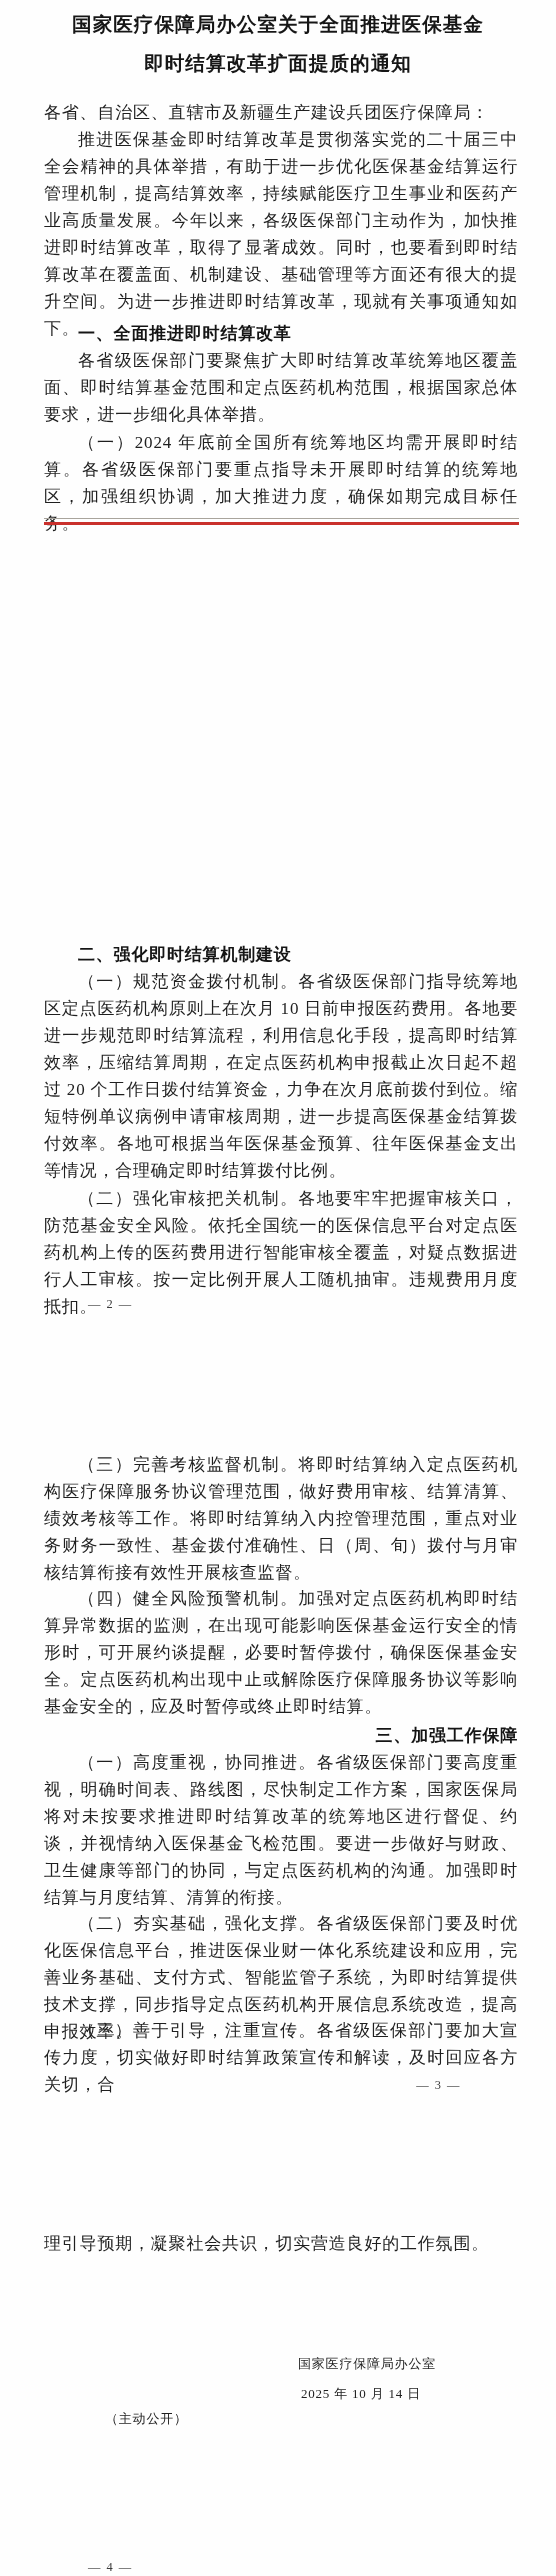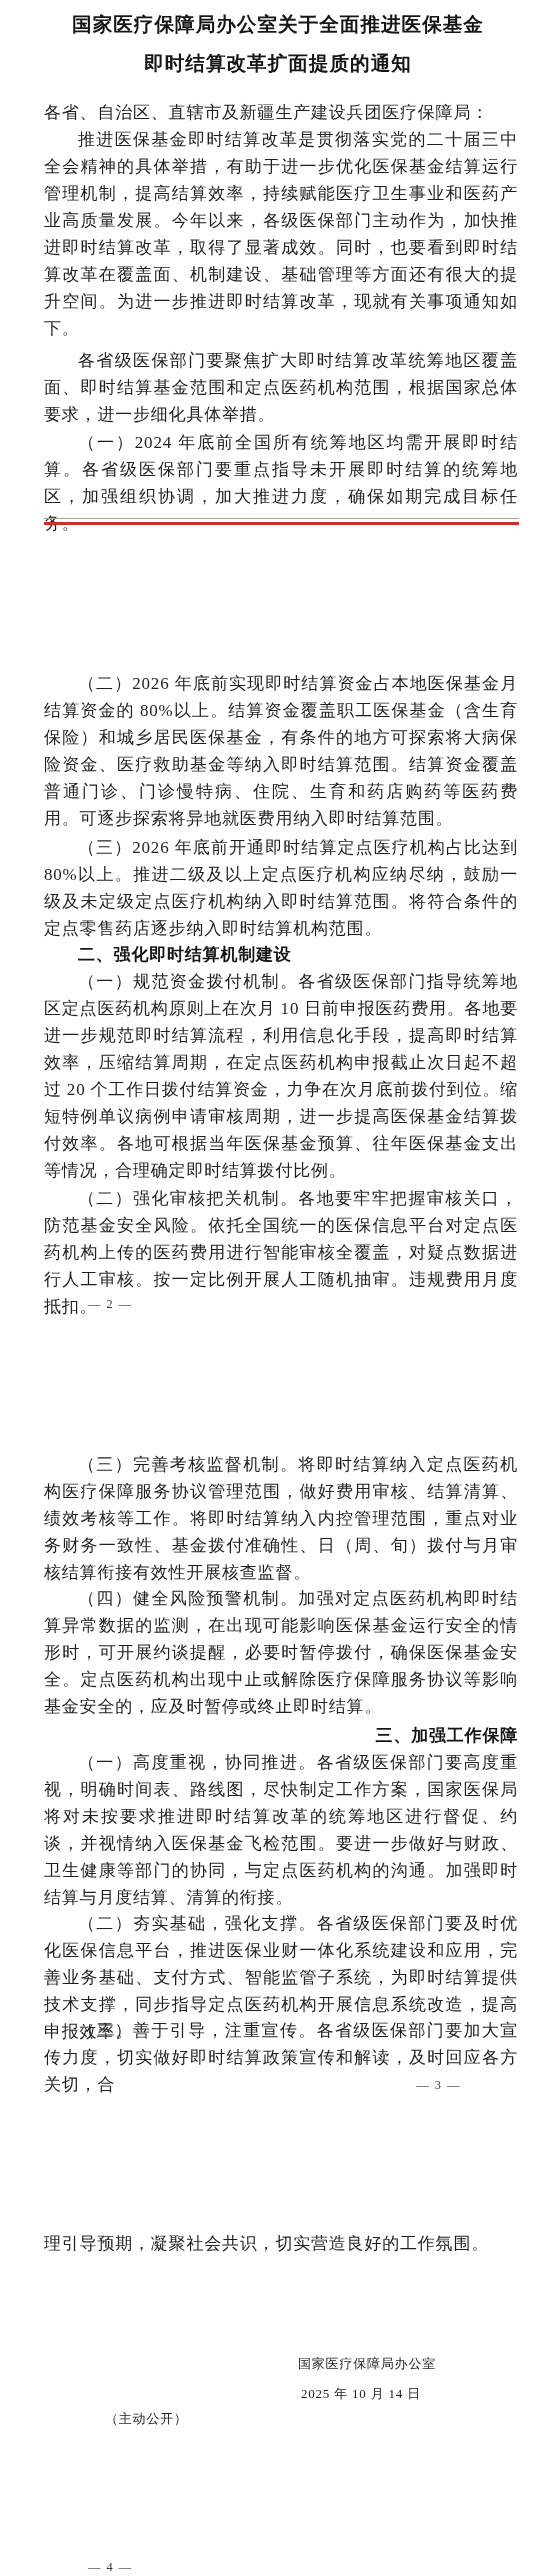--- a/index.html
+++ b/index.html
@@ -77,28 +77,27 @@
 
 <div class="doc">
 
   <div class="title-line" style="top:5.2px;">国家医疗保障局办公室关于全面推进医保基金</div>
   <div class="title-line" style="top:44px;">即时结算改革扩面提质的通知</div>
 
   <div class="blk" style="top:99px;">各省、自治区、直辖市及新疆生产建设兵团医疗保障局：</div>
 
   <div class="blk indent" style="top:126px;">推进医保基金即时结算改革是贯彻落实党的二十届三中全会精神的具体举措，有助于进一步优化医保基金结算运行管理机制，提高结算效率，持续赋能医疗卫生事业和医药产业高质量发展。今年以来，各级医保部门主动作为，加快推进即时结算改革，取得了显著成效。同时，也要看到即时结算改革在覆盖面、机制建设、基础管理等方面还有很大的提升空间。为进一步推进即时结算改革，现就有关事项通知如下。</div>
 
+  <div class="blk heading" style="top:320px;">一、全面推进即时结算改革</div>
   <div class="blk indent" style="top:347px;">各省级医保部门要聚焦扩大即时结算改革统筹地区覆盖面、即时结算基金范围和定点医药机构范围，根据国家总体要求，进一步细化具体举措。</div>
   <div class="blk indent" style="top:429px;">（一）2024 年底前全国所有统筹地区均需开展即时结算。各省级医保部门要重点指导未开展即时结算的统筹地区，加强组织协调，加大推进力度，确保如期完成目标任务。</div>
 
   <div class="rule-gray" style="top:518px;"></div>
   <div class="rule-red" style="top:522px;"></div>
 
-  <div class="blk indent" style="top:670px;">（二）2026 年底前实现即时结算资金占本地医保基金月结算资金的 80%以上。结算资金覆盖职工医保基金（含生育保险）和城乡居民医保基金，有条件的地方可探索将大病保险资金、医疗救助基金等纳入即时结算范围。结算资金覆盖普通门诊、门诊慢特病、住院、生育和药店购药等医药费用。可逐步探索将异地就医费用纳入即时结算范围。</div>
-  <div class="blk indent" style="top:834px;">（三）2026 年底前开通即时结算定点医疗机构占比达到 80%以上。推进二级及以上定点医疗机构应纳尽纳，鼓励一级及未定级定点医疗机构纳入即时结算范围。将符合条件的定点零售药店逐步纳入即时结算机构范围。</div>
 
   <div class="blk heading" style="top:941px;">二、强化即时结算机制建设</div>
   <div class="blk indent" style="top:968px;">（一）规范资金拨付机制。各省级医保部门指导统筹地区定点医药机构原则上在次月 10 日前申报医药费用。各地要进一步规范即时结算流程，利用信息化手段，提高即时结算效率，压缩结算周期，在定点医药机构申报截止次日起不超过 20 个工作日拨付结算资金，力争在次月底前拨付到位。缩短特例单议病例申请审核周期，进一步提高医保基金结算拨付效率。各地可根据当年医保基金预算、往年医保基金支出等情况，合理确定即时结算拨付比例。</div>
   <div class="blk indent" style="top:1185px;">（二）强化审核把关机制。各地要牢牢把握审核关口，防范基金安全风险。依托全国统一的医保信息平台对定点医药机构上传的医药费用进行智能审核全覆盖，对疑点数据进行人工审核。按一定比例开展人工随机抽审。违规费用月度抵扣。</div>
 
   <div class="pagenum" style="top:1297px; left:88px;">— 2 —</div>
 
   <div class="blk indent" style="top:1451px;">（三）完善考核监督机制。将即时结算纳入定点医药机构医疗保障服务协议管理范围，做好费用审核、结算清算、绩效考核等工作。将即时结算纳入内控管理范围，重点对业务财务一致性、基金拨付准确性、日（周、旬）拨付与月审核结算衔接有效性开展核查监督。</div>
   <div class="blk indent" style="top:1585px;">（四）健全风险预警机制。加强对定点医药机构即时结算异常数据的监测，在出现可能影响医保基金运行安全的情形时，可开展约谈提醒，必要时暂停拨付，确保医保基金安全。定点医药机构出现中止或解除医疗保障服务协议等影响基金安全的，应及时暂停或终止即时结算。</div>
 

